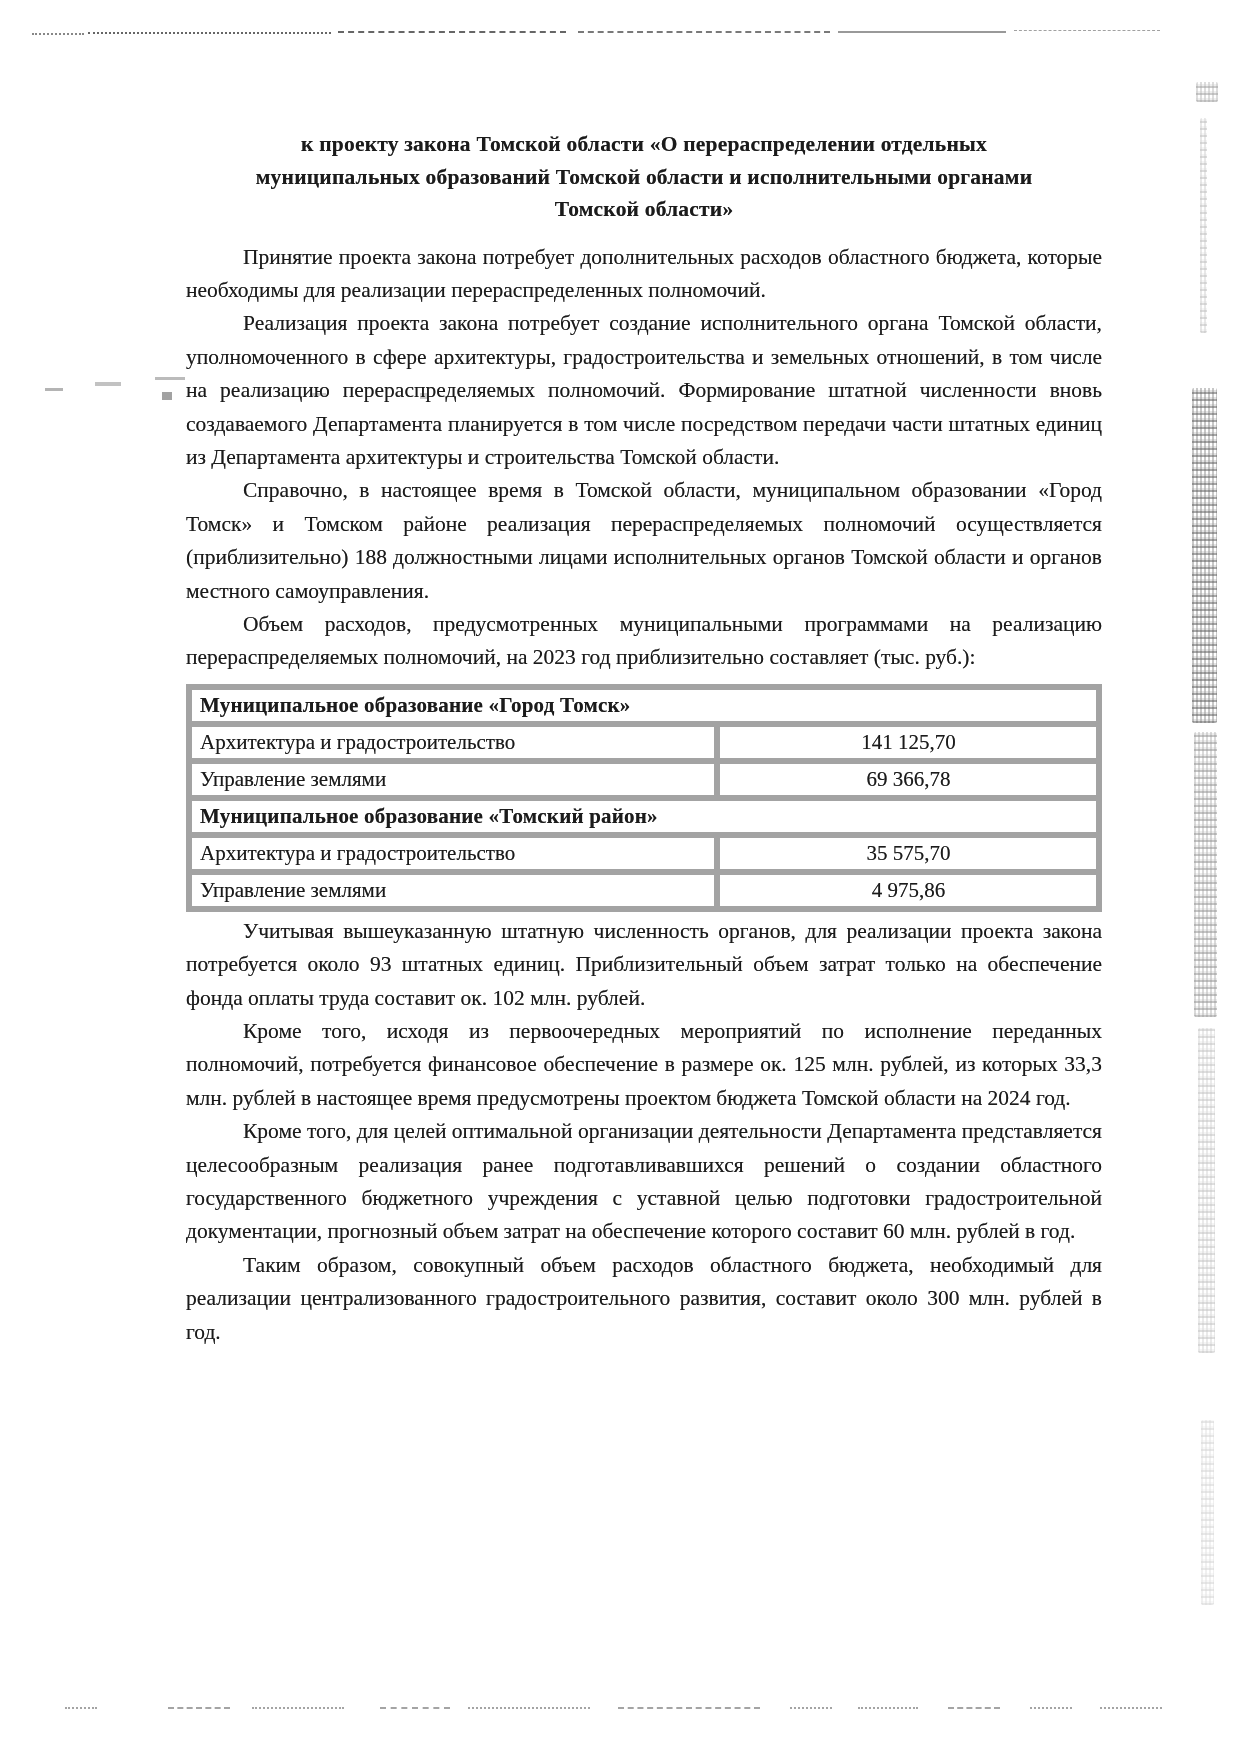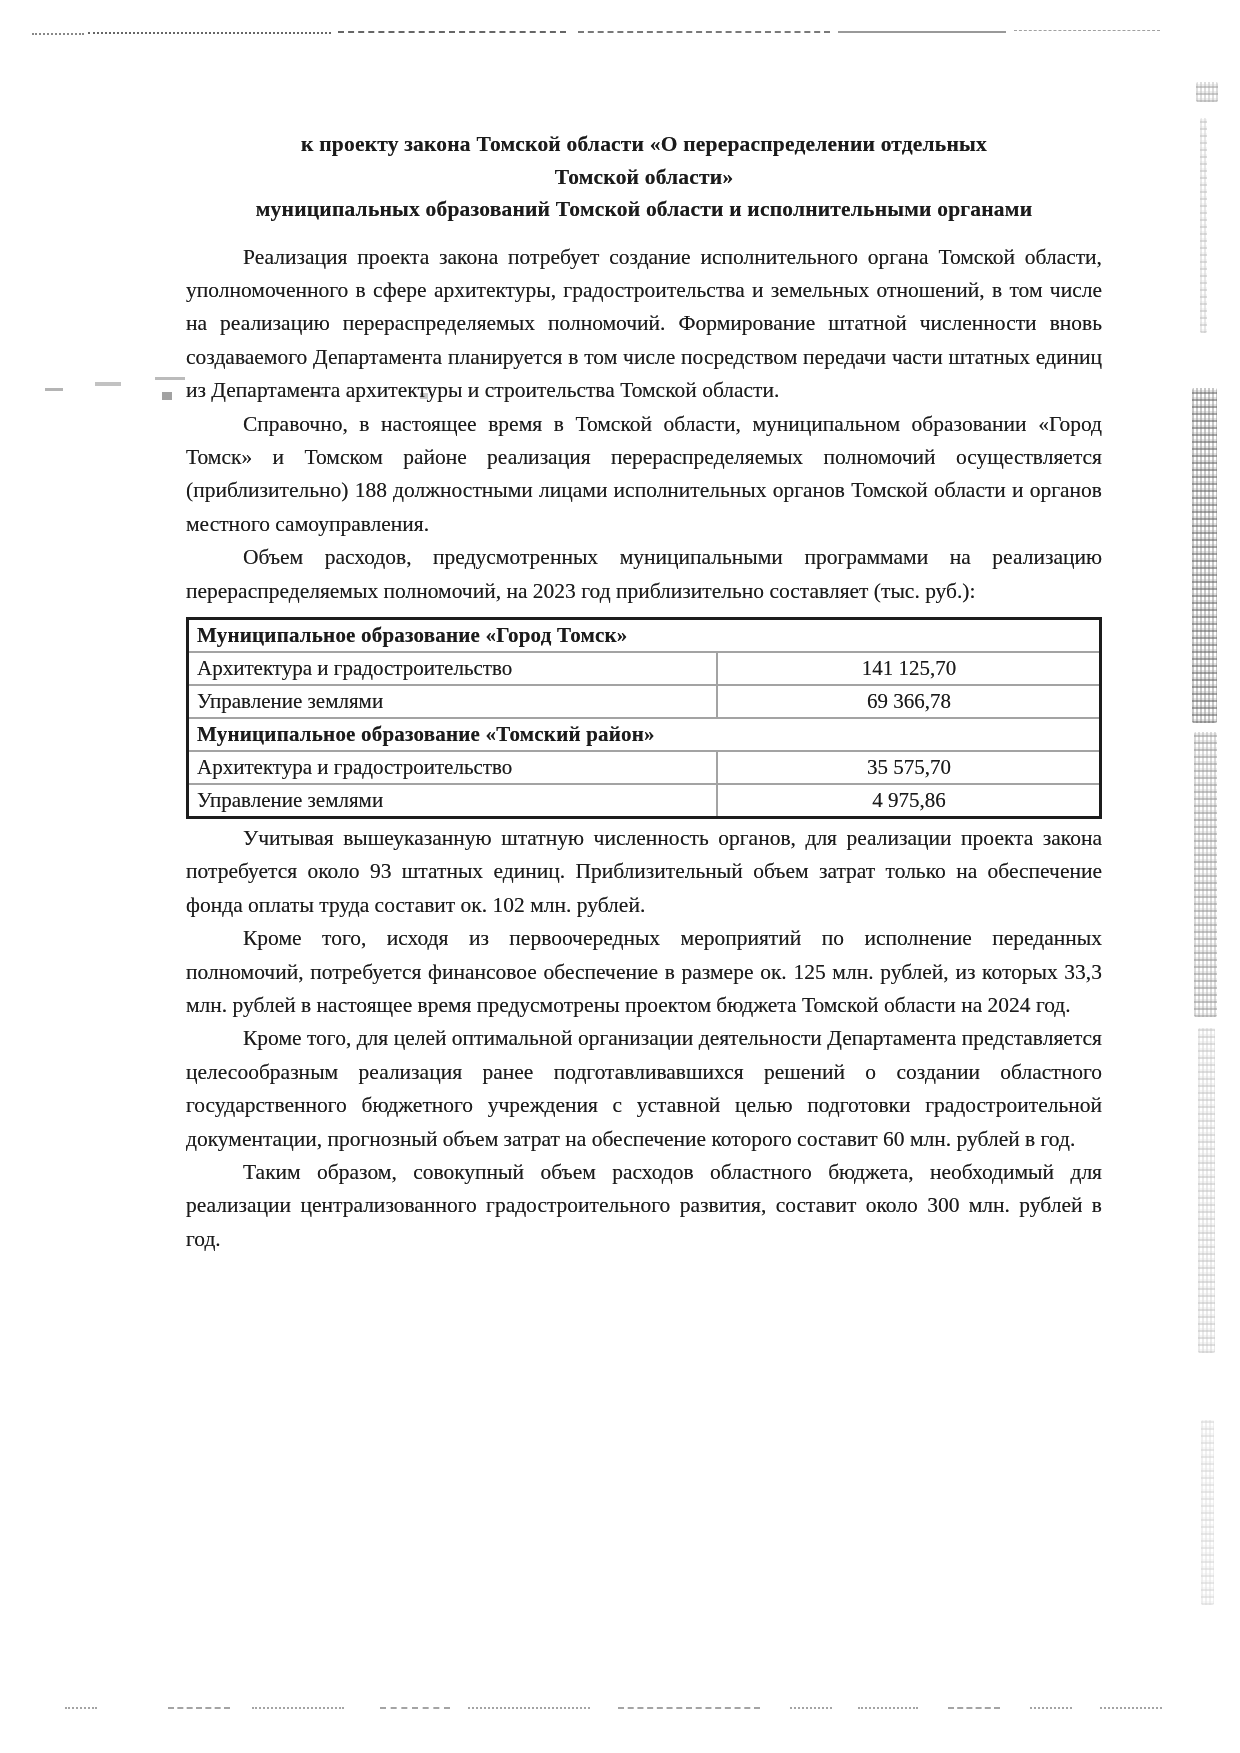--- a/index.html
+++ b/index.html
@@ -42,21 +42,21 @@
 
   
   table.costs {
     border-collapse: collapse;
     width: 100%;
     table-layout: fixed;
     margin-top: 9px;
     margin-bottom: 3px;
   }
   table.costs td {
-    border: 2px solid #a3a3a3;
+    border: 6px solid #a3a3a3;
     font-size: 21px;
     line-height: 26px;
     padding: 2px 8px;
     height: 27px;
     overflow: hidden;
     white-space: nowrap;
   }
   table.costs tr.section td {
     font-weight: bold;
     letter-spacing: 0.2px;
@@ -141,25 +141,26 @@
 <div class="artifact bot bot-7"></div>
 <div class="artifact bot bot-8"></div>
 <div class="artifact bot bot-9"></div>
 <div class="artifact bot bot-10"></div>
 <div class="artifact bot bot-11"></div>
 
 <div class="page-content">
 
   <div class="doc-title">
     <div>к проекту закона Томской области «О перераспределении отдельных</div>
+    <div>муниципальных образований Томской области и исполнительными органами</div>
     <div>Томской области»</div>
-    <div>муниципальных образований Томской области и исполнительными органами</div>
   </div>
 
   <div class="body-text">
+    <p>Принятие проекта закона потребует дополнительных расходов областного бюджета, которые необходимы для реализации перераспределенных полномочий.</p>
     <p>Реализация проекта закона потребует создание исполнительного органа Томской области, уполномоченного в сфере архитектуры, градостроительства и земельных отношений, в том числе на реализацию перераспределяемых полномочий. Формирование штатной численности вновь создаваемого Департамента планируется в том числе посредством передачи части штатных единиц из Департамента архитектуры и строительства Томской области.</p>
     <p>Справочно, в настоящее время в Томской области, муниципальном образовании «Город Томск» и Томском районе реализация перераспределяемых полномочий осуществляется (приблизительно) 188 должностными лицами исполнительных органов Томской области и органов местного самоуправления.</p>
     <p>Объем расходов, предусмотренных муниципальными программами на реализацию перераспределяемых полномочий, на 2023 год приблизительно составляет (тыс. руб.):</p>
   </div>
 
   <table class="costs">
     <colgroup>
       <col style="width:58%">
       <col style="width:42%">
     </colgroup>

